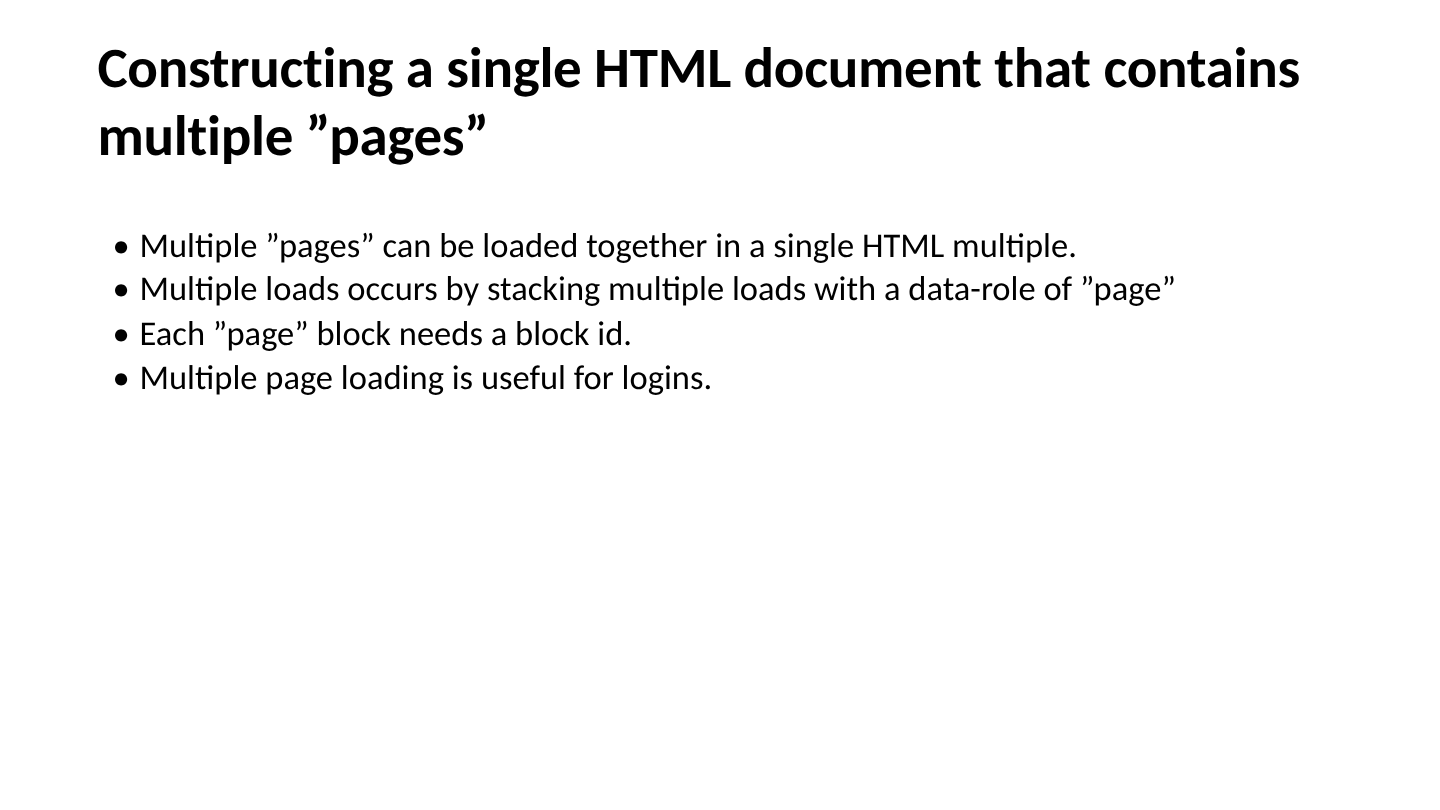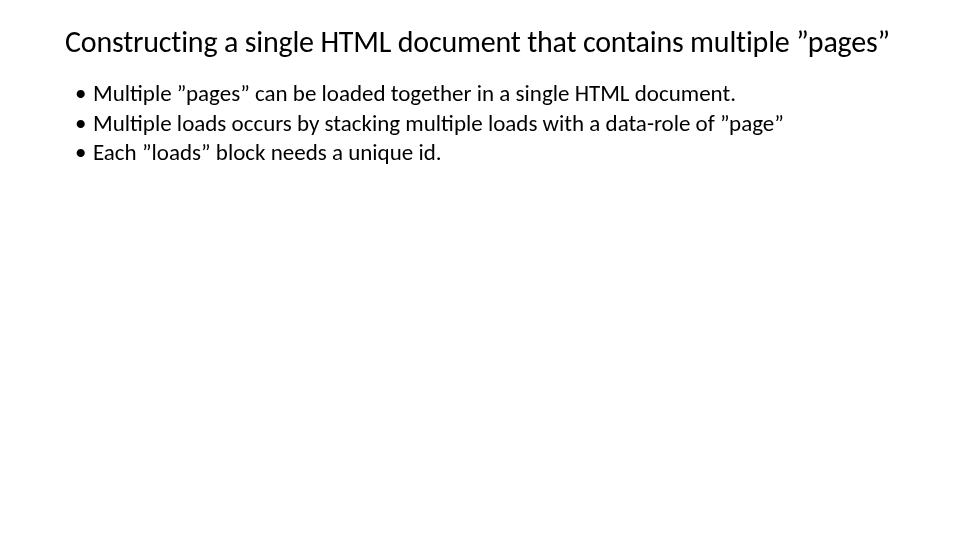--- a/index.html
+++ b/index.html
@@ -9,25 +9,25 @@
     }
     body {
       width: 960px;
       height: 540px;
       background: #ffffff;
       font-family: Calibri, "Segoe UI", Arial, sans-serif;
       color: #000000;
       padding: 24px 65px 0 65px;
     }
     .slide-title {
-      font-size: 30px;
-      font-weight: 400;
+      font-size: 38px;
+      font-weight: 700;
       line-height: 1.18;
       letter-spacing: -0.2px;
-      margin-bottom: 20px;
+      margin-bottom: 36px;
     }
     .bullet-list {
       list-style: none;
       padding-left: 10px;
     }
     .bullet-item {
       font-size: 23px;
       line-height: 1.28;
       position: relative;
       padding-left: 18px;
@@ -39,16 +39,17 @@
       left: 0;
       top: 0;
     }
   </style>
 </head>
 <body>
 
 <h1 class="slide-title">Constructing a single HTML document that contains multiple ”pages”</h1>
 
 <ul class="bullet-list">
-  <li class="bullet-item">Multiple ”pages” can be loaded together in a single HTML document.</li>
+  <li class="bullet-item">Multiple ”pages” can be loaded together in a single HTML multiple.</li>
   <li class="bullet-item">Multiple loads occurs by stacking multiple loads with a data-role of ”page”</li>
-  <li class="bullet-item">Each ”loads” block needs a unique id.</li>
+  <li class="bullet-item">Each ”page” block needs a block id.</li>
+  <li class="bullet-item">Multiple page loading is useful for logins.</li>
 </ul>
 
 </body></html>

